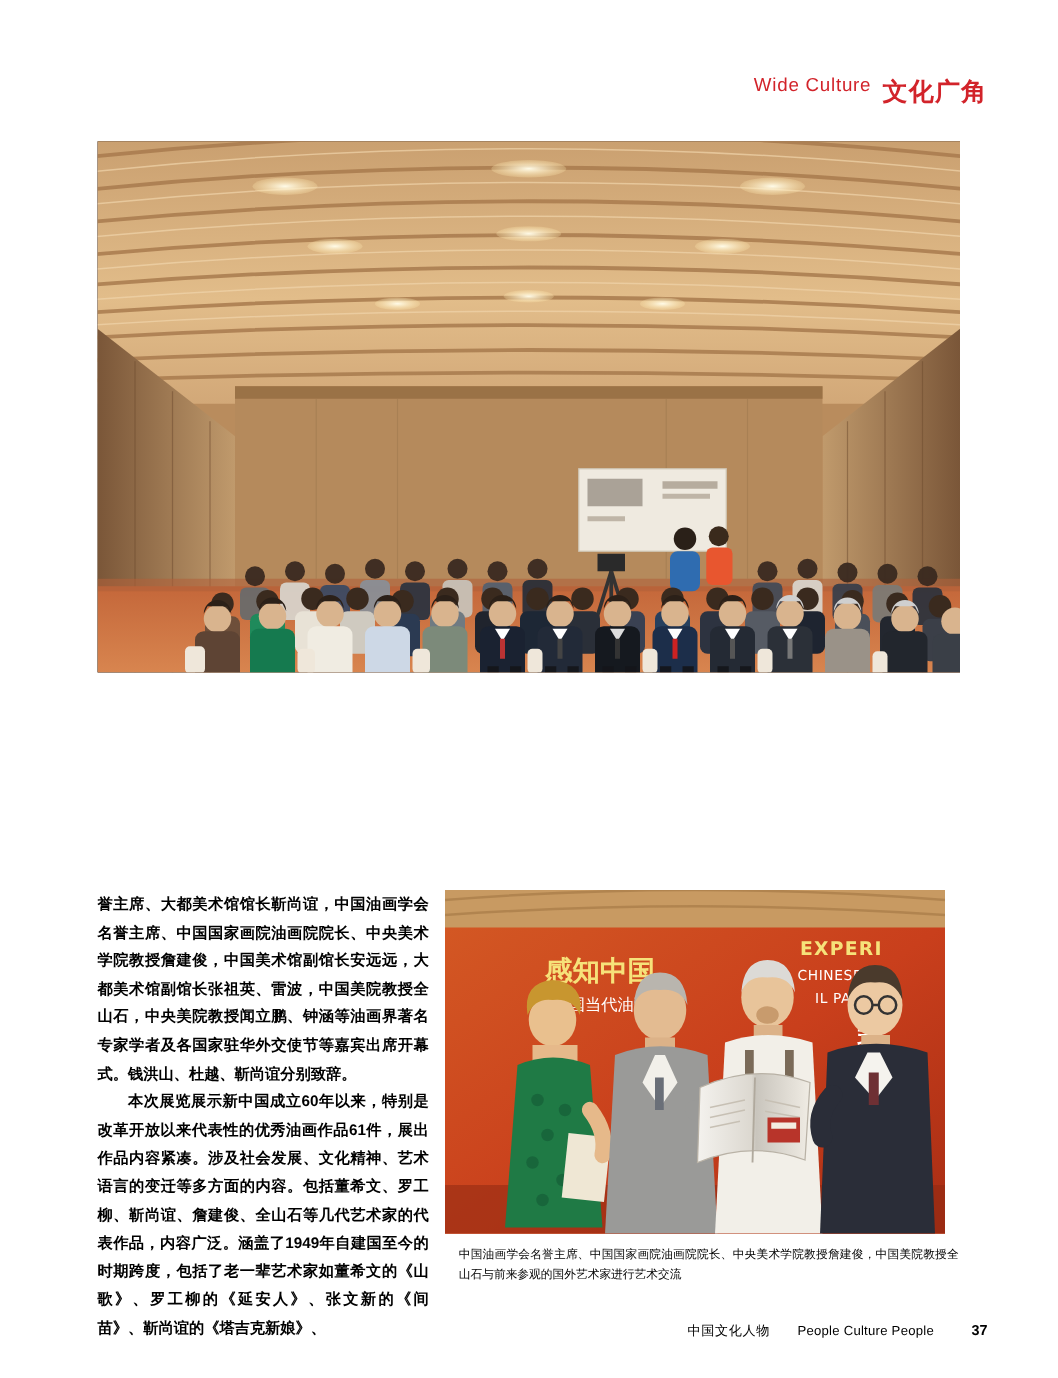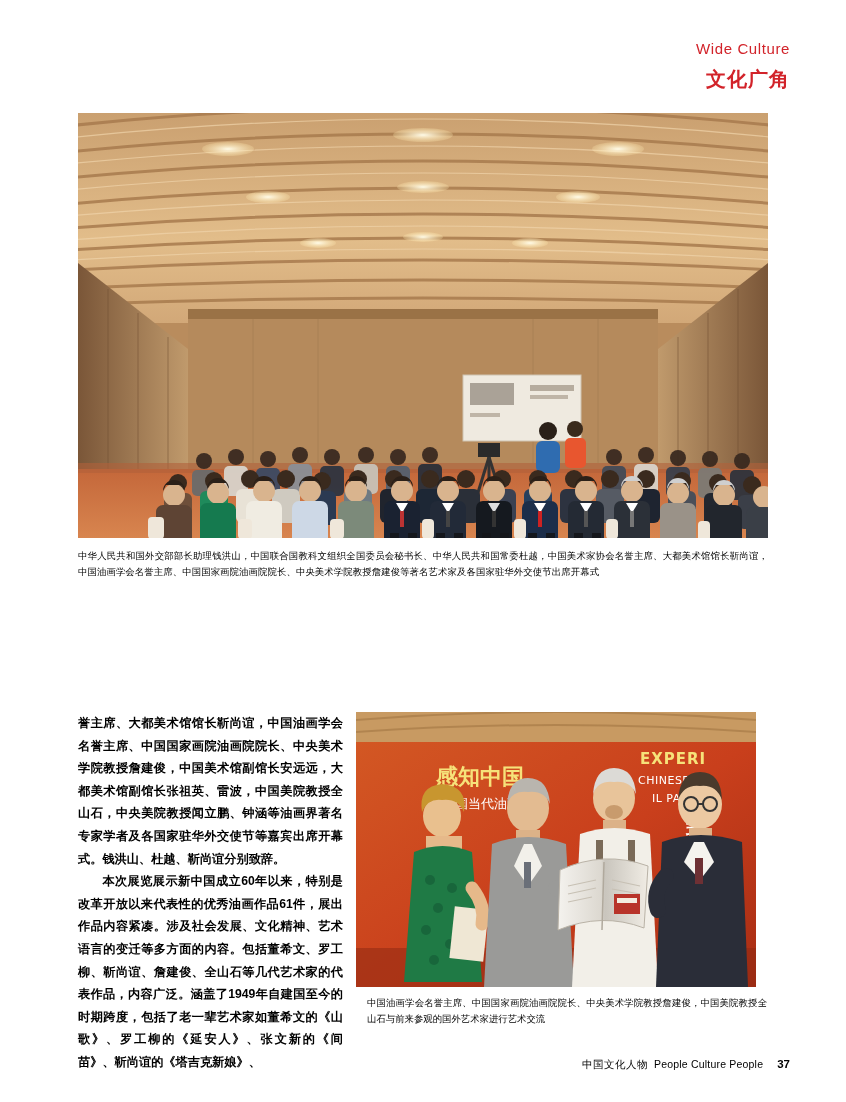--- a/index.html
+++ b/index.html
@@ -20,26 +20,25 @@
     position: absolute;
     left: 0; top: 0;
     width: 846px;
     height: 1102px;
   }
 
   
   .header {
     position: absolute;
     right: 56px;
-    top: 40px;
+    top: 60px;
     display: flex;
-    align-items: flex-end;
+    align-items: flex-start;
     gap: 9px;
     white-space: nowrap;
-    flex-direction: column;
   }
   .header .en {
     font-size: 15px;
     letter-spacing: 0.6px;
     color: #d2232a;
     font-family: "Liberation Sans", sans-serif;
   }
   .header .cn {
     font-size: 20px;
     font-weight: bold;
@@ -108,21 +107,21 @@
     text-align: justify;
   }
 
   
   .footer {
     position: absolute;
     right: 56px;
     bottom: 30px;
     display: flex;
     align-items: baseline;
-    gap: 6px;
+    gap: 22px;
     white-space: nowrap;
     font-size: 10.5px;
     color: #000;
   }
   .footer .cn { letter-spacing: 0.5px; }
   .footer .en { letter-spacing: 0.2px; }
   .footer .pageno {
     font-weight: bold;
     font-size: 11.5px;
     margin-left: 8px;
@@ -411,21 +410,20 @@
         <rect x="404" y="420" width="9" height="5"></rect>
         <rect x="422" y="420" width="9" height="5"></rect>
         <rect x="450" y="420" width="9" height="5"></rect>
         <rect x="468" y="420" width="9" height="5"></rect>
         <rect x="496" y="420" width="9" height="5"></rect>
         <rect x="514" y="420" width="9" height="5"></rect>
       </g>
     </svg>
   </div>
 
-  <div class="caption-top">中华人民共和国外交部部长助理钱洪山，中国联合国教科文组织全国委员会秘书长、中华人民共和国常委杜越，中国美术家协会名誉主席、大都美术馆馆长靳尚谊，中国油画学会名誉主席、中国国家画院油画院院长、中央美术学院教授詹建俊等著名艺术家及各国家驻华外交使节出席开幕式</div>
 
   <div class="body-col">
     <p>誉主席、大都美术馆馆长靳尚谊，中国油画学会名誉主席、中国国家画院油画院院长、中央美术学院教授詹建俊，中国美术馆副馆长安远远，大都美术馆副馆长张祖英、雷波，中国美院教授全山石，中央美院教授闻立鹏、钟涵等油画界著名专家学者及各国家驻华外交使节等嘉宾出席开幕式。钱洪山、杜越、靳尚谊分别致辞。</p>
     <p class="indent">本次展览展示新中国成立60年以来，特别是改革开放以来代表性的优秀油画作品61件，展出作品内容紧凑。涉及社会发展、文化精神、艺术语言的变迁等多方面的内容。包括董希文、罗工柳、靳尚谊、詹建俊、全山石等几代艺术家的代表作品，内容广泛。涵盖了1949年自建国至今的时期跨度，包括了老一辈艺术家如董希文的《山歌》、罗工柳的《延安人》、张文新的《间苗》、靳尚谊的《塔吉克新娘》、</p>
   </div>
 
   <div class="photo-bottom">
     <svg width="400" height="275" viewBox="0 0 400 275" xmlns="http://www.w3.org/2000/svg" role="img">
       <defs>
         <linearGradient id="bgRed" x1="0" y1="0" x2="1" y2="1">

